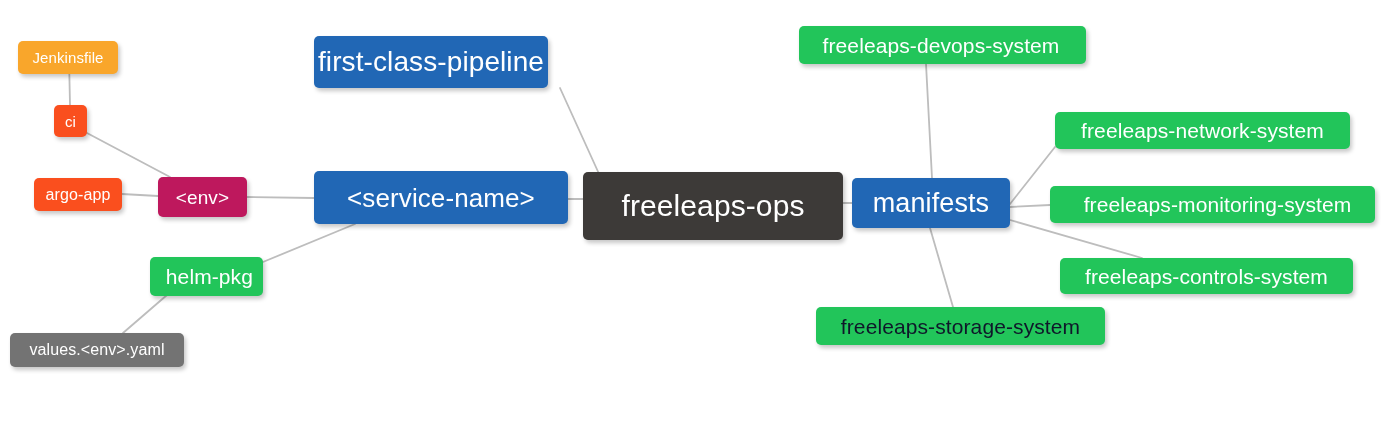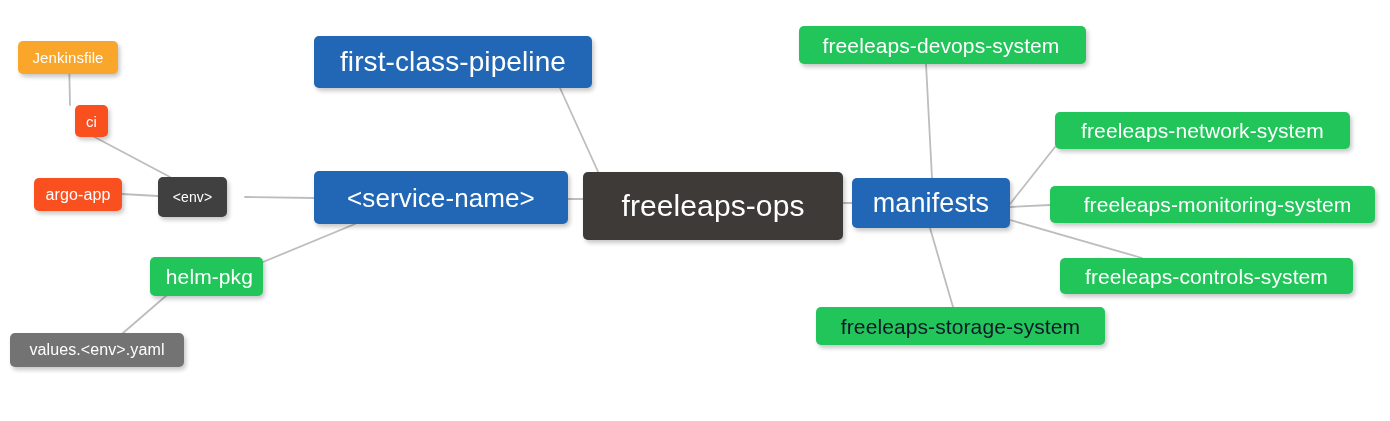--- a/index.html
+++ b/index.html
@@ -64,30 +64,30 @@
       <path d="M 932 178 L 926 64" stroke="#bdbdbd" stroke-width="1.8" fill="none" stroke-linecap="round"></path>
       <path d="M 1010 204 L 1055 147" stroke="#bdbdbd" stroke-width="1.8" fill="none" stroke-linecap="round"></path>
       <path d="M 1010 207 L 1050 205" stroke="#bdbdbd" stroke-width="1.8" fill="none" stroke-linecap="round"></path>
       <path d="M 1010 220 L 1142 258" stroke="#bdbdbd" stroke-width="1.8" fill="none" stroke-linecap="round"></path>
       <path d="M 930 228 L 953 307" stroke="#bdbdbd" stroke-width="1.8" fill="none" stroke-linecap="round"></path>
     </svg>
   <div id="node-layer">
       <div class="node" style="left: 583px; top: 172px; width: 260px; height: 68px; background: rgb(61, 58, 56); color: rgb(255, 255, 255); font-size: 30px;">
         <span class="node-label">freeleaps-ops</span>
       </div>
-      <div class="node" style="left: 314px; top: 36px; width: 278px; height: 52px; background: rgb(33, 103, 181); color: rgb(255, 255, 255); font-size: 28px;">
+      <div class="node" style="left: 314px; top: 36px; width: 234px; height: 52px; background: rgb(33, 103, 181); color: rgb(255, 255, 255); font-size: 28px;">
         <span class="node-label">first-class-pipeline</span>
       </div>
       <div class="node" style="left: 314px; top: 171px; width: 254px; height: 53px; background: rgb(33, 103, 181); color: rgb(255, 255, 255); font-size: 26px;">
         <span class="node-label">&lt;service-name&gt;</span>
       </div>
-      <div class="node" style="left: 158px; top: 177px; width: 69px; height: 40px; background: #404040; color: rgb(255, 255, 255); font-size: 14px;">
+      <div class="node" style="left: 158px; top: 177px; width: 89px; height: 40px; background: #be185d; color: rgb(255, 255, 255); font-size: 19px;">
         <span class="node-label">&lt;env&gt;</span>
       </div>
-      <div class="node" style="left: 54px; top: 105px; width: 33px; height: 32px; background: rgb(250, 79, 30); color: rgb(255, 255, 255); font-size: 15px; margin-left: 21px;">
+      <div class="node" style="left: 54px; top: 105px; width: 33px; height: 32px; background: rgb(250, 79, 30); color: rgb(255, 255, 255); font-size: 15px;">
         <span class="node-label">ci</span>
       </div>
       <div class="node" style="left: 18px; top: 41px; width: 100px; height: 33px; background: rgb(249, 166, 43); color: rgb(255, 255, 255); font-size: 15px;">
         <span class="node-label">Jenkinsfile</span>
       </div>
       <div class="node" style="left: 34px; top: 178px; width: 88px; height: 33px; background: rgb(250, 79, 30); color: rgb(255, 255, 255); font-size: 16px;">
         <span class="node-label">argo-app</span>
       </div>
       <div class="node" style="left: 150px; top: 257px; width: 113px; height: 39px; background: rgb(34, 197, 90); color: rgb(255, 255, 255); font-size: 21px; justify-content: flex-end;">
         <span class="node-label">helm-pkg</span>

